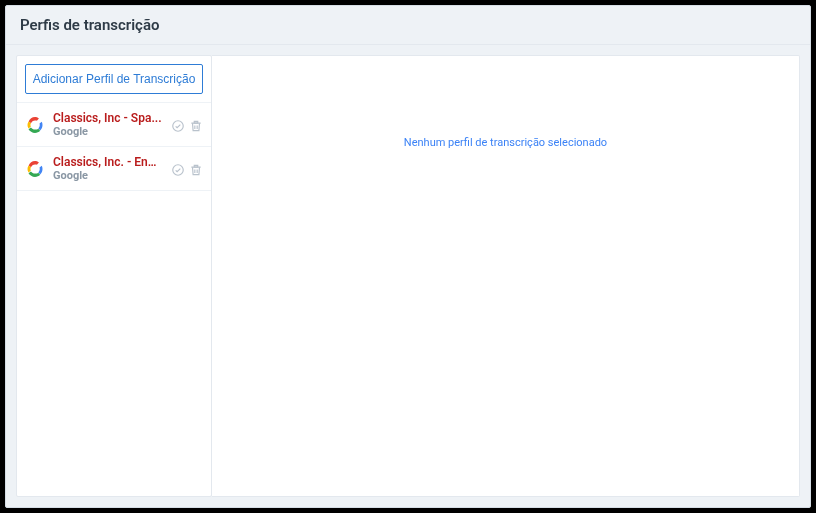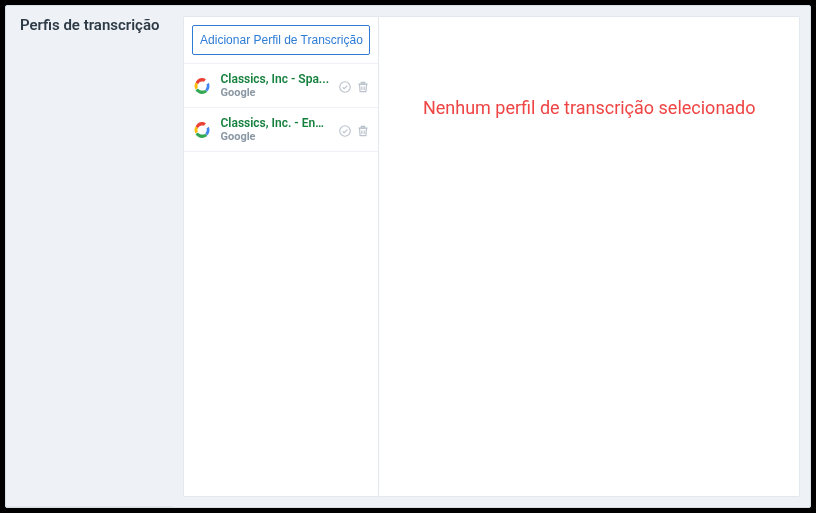--- a/index.html
+++ b/index.html
@@ -16,21 +16,21 @@
     background: #000;
     padding: 5px;
   }
   .panel {
     width: 100%;
     height: 100%;
     background: #eef2f6;
     border: 1px solid #d6dee6;
     border-radius: 2px;
     display: flex;
-    flex-direction: row;
+    flex-direction: column;
   }
   .header {
     padding: 10px 14px 10px 14px;
     border-bottom: 1px solid #e3e8ee;
   }
   .header-title {
     font-size: 15px;
     font-weight: 600;
     color: #2e3b47;
   }
@@ -85,21 +85,21 @@
     flex-shrink: 0;
     position: relative;
   }
   .item-text {
     flex: 1;
     min-width: 0;
   }
   .item-title {
     font-size: 12px;
     font-weight: 600;
-    color: #15803d;
+    color: #b91c1c;
     white-space: nowrap;
     overflow: hidden;
     text-overflow: ellipsis;
   }
   .item-sub {
     font-size: 11px;
     color: #8a97a4;
     line-height: 1.2;
     font-weight: bold;
   }
@@ -120,22 +120,22 @@
     background: #fff;
     border: 1px solid #e3e8ee;
     border-left: none;
     border-radius: 0 2px 2px 0;
     display: flex;
     align-items: flex-start;
     justify-content: center;
     padding-top: 80px;
   }
   .empty-text {
-    font-size: 18px;
-    color: #ef4444;
+    font-size: 11px;
+    color: #3b82f6;
   }
 </style>
 </head>
 <body>
 
 <div class="outer">
   <div class="panel">
     <div class="header">
       <div class="header-title">Perfis de transcrição</div>
     </div>

